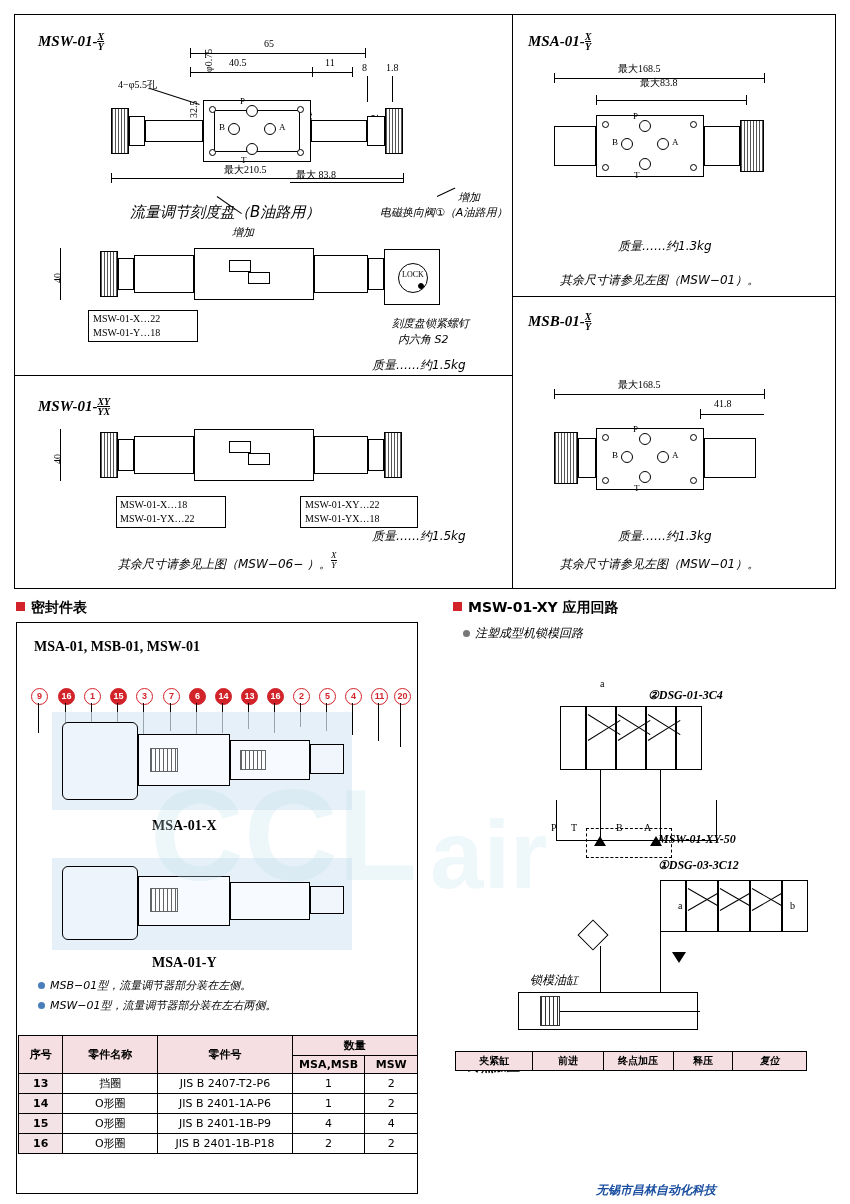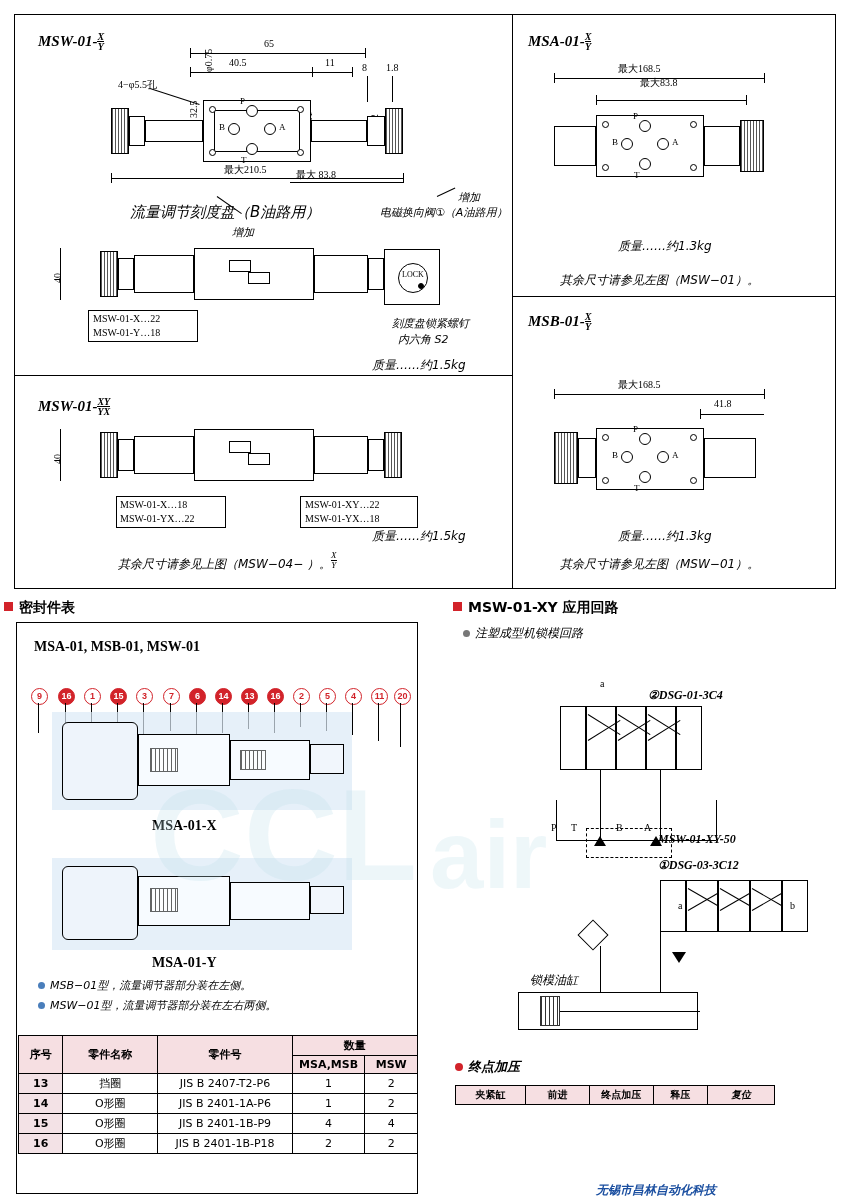--- a/index.html
+++ b/index.html
@@ -50,21 +50,21 @@
   .sec-h{position:absolute;font-size:14px;font-weight:bold;font-family:"DejaVu Sans",sans-serif;}
 
   
   table{border-collapse:collapse;font-family:"DejaVu Sans",sans-serif;font-size:11px;}
   .seal-tbl{position:absolute;left:18px;top:1035px;width:400px;}
   .seal-tbl th,.seal-tbl td{border:1px solid #000;text-align:center;padding:2px 1px;}
   .seal-tbl th{background:#f6dfe2;font-weight:bold;}
   .seal-tbl td.idx{background:#f3e2e6;font-weight:bold;}
 
   
-  .seq-tbl{position:absolute;left:455px;top:1085px;width:320px;}
+  .seq-tbl{position:absolute;left:455px;top:1051px;width:352px;}
   .seq-tbl th,.seq-tbl td{border:1px solid #000;text-align:center;padding:2px 2px;font-size:10px;}
   .seq-tbl th{background:#f6dfe2;font-weight:bold;}
 
   .bullet-b{display:inline-block;width:7px;height:7px;border-radius:50%;background:#4a7ebb;margin-right:5px;}
   .bullet-g{display:inline-block;width:7px;height:7px;border-radius:50%;background:#777;margin-right:5px;}
   .bullet-r{display:inline-block;width:8px;height:8px;border-radius:50%;background:#d2232a;margin-right:5px;}
 
   .numcirc{position:absolute;width:15px;height:15px;border-radius:50%;border:1px solid #d2232a;
     color:#d2232a;font-size:9px;font-weight:bold;text-align:center;line-height:14px;background:#fff;
     font-family:"Liberation Sans",sans-serif;}
@@ -198,21 +198,21 @@
 
   <div class="box" style="left:116px;top:496px;width:110px;height:32px;"></div>
   <div class="dim" style="left:120px;top:499px;">MSW-01-X…18</div>
   <div class="dim" style="left:120px;top:513px;">MSW-01-YX…22</div>
   <div class="box" style="left:300px;top:496px;width:118px;height:32px;"></div>
   <div class="dim" style="left:305px;top:499px;">MSW-01-XY…22</div>
   <div class="dim" style="left:305px;top:513px;">MSW-01-YX…18</div>
 
   <div class="lbl cn" style="left:372px;top:528px;font-size:12px;">质量……约1.5kg</div>
   <div class="lbl cn" style="left:118px;top:556px;font-size:12px;">
-    <span>其余尺寸请参见上图（MSW−04−  ）。</span>
+    <span>其余尺寸请参见上图（MSW−06−  ）。</span>
   </div>
   <div class="lbl ser" style="left:331px;top:551px;font-size:9px;line-height:9px;text-align:center;">
     <span style="display:block">X</span>
     <span style="display:block;border-top:1px solid #000;">Y</span>
   </div>
 
   <div class="lbl model-title" style="left:528px;top:33px;">
     <span>MSA-01-</span><span class="frac"><span style="display:block">X</span><span style="display:block;border-top:1px solid #000;">Y</span></span>
   </div>
   <div class="ln lnh" style="left:554px;top:78px;width:210px;"></div>
@@ -269,21 +269,21 @@
   <div class="dim" style="left:672px;top:450px;font-size:9px;">A</div>
   <div class="dim" style="left:634px;top:483px;font-size:9px;">T</div>
   <div class="rect" style="left:578px;top:438px;width:18px;height:40px;"></div>
   <div class="coil" style="left:554px;top:432px;width:24px;height:52px;"></div>
   <div class="rect" style="left:704px;top:438px;width:52px;height:40px;"></div>
 
   <div class="lbl cn" style="left:618px;top:528px;font-size:12px;">质量……约1.3kg</div>
   <div class="lbl cn" style="left:560px;top:556px;font-size:12px;">其余尺寸请参见左图（MSW−01）。</div>
 
 
-  <div class="sec-h" style="left:4px;top:599px;">
+  <div class="sec-h" style="left:16px;top:599px;">
     <span class="sq"></span><span>密封件表</span>
   </div>
   <div class="box" style="left:16px;top:622px;width:402px;height:572px;"></div>
 
   <div class="cap" style="left:34px;top:639px;font-size:14px;">MSA-01, MSB-01, MSW-01</div>
 
   <div class="numcirc" style="left:31px;top:688px;">9</div>
   <div class="numcirc fill" style="left:58px;top:688px;">16</div>
   <div class="numcirc" style="left:84px;top:688px;">1</div>
   <div class="numcirc fill" style="left:110px;top:688px;">15</div>

